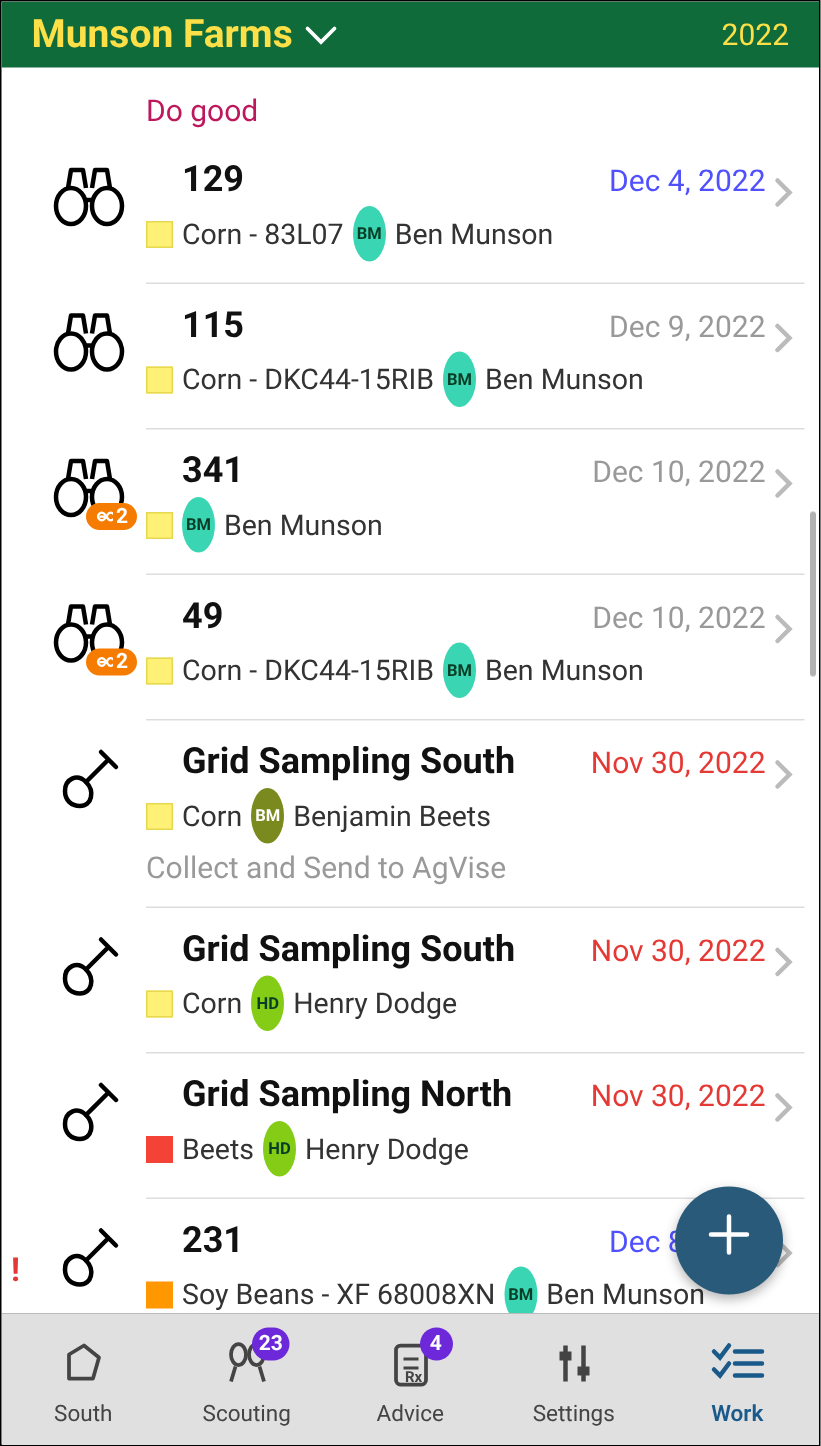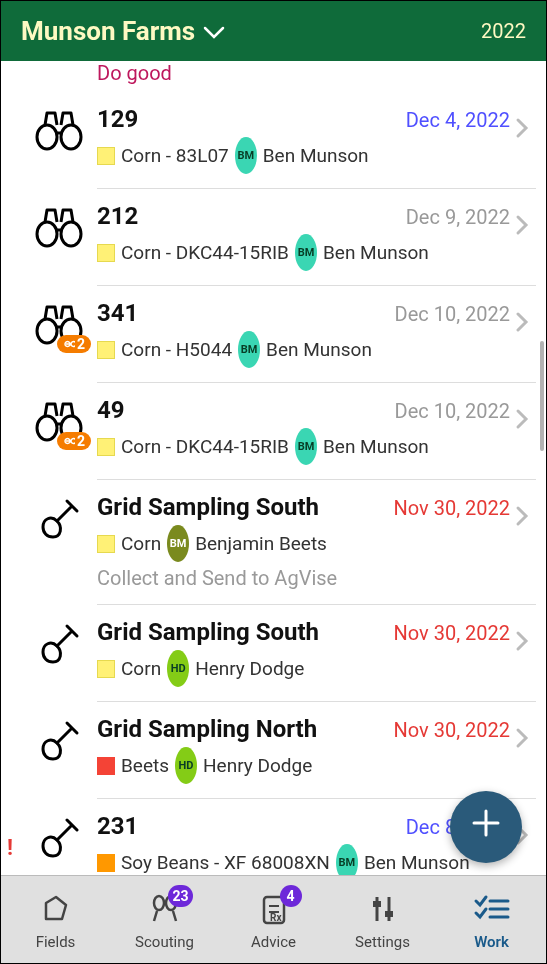--- a/index.html
+++ b/index.html
@@ -1,28 +1,28 @@
 <!DOCTYPE html>
 <html><head>
 <meta charset="utf-8">
 <style>
 * { box-sizing: border-box; margin: 0; padding: 0; }
 body { font-family: -apple-system, BlinkMacSystemFont, "Segoe UI", Roboto, sans-serif; width: 547px; height: 964px; overflow: hidden; background: #fff; position: relative; border: 1px solid #000; }
-.header { background: #0f6b3a; color: #fef9c3; display: flex; align-items: center; justify-content: space-between; padding: 14px 20px; height: 60px; }
+.header { background: #0f6b3a; color: #fde047; display: flex; align-items: center; justify-content: space-between; padding: 14px 20px; height: 44px; }
 .header-title { font-size: 26px; font-weight: 700; display: flex; align-items: center; gap: 8px; }
 .header-year { font-size: 20px; font-weight: 400; }
 .chev-down { display: inline-block; }
 .list { position: absolute; top: 60px; bottom: 88px; left: 0; right: 0; overflow-y: auto; }
 .top-note { color: #be185d; font-size: 20px; padding: 0 0 6px 96px; }
 .row { display: flex; align-items: flex-start; padding: 14px 12px 14px 20px; position: relative; }
 .row + .row::before { content: ""; position: absolute; top: 0; left: 96px; right: 10px; height: 1px; background: #ddd; }
 .icon-col { width: 76px; flex-shrink: 0; display: flex; justify-content: center; align-items: flex-start; position: relative; padding-top: 2px; }
 .content-col { flex: 1; min-width: 0; }
 .arrow-col { width: 24px; display: flex; align-items: center; justify-content: center; color: #bbb; padding-top: 12px; }
-.title-line { display: flex; align-items: baseline; justify-content: space-between; gap: 8px; }
+.title-line { display: flex; align-items: baseline; justify-content: space-between; gap: 8px; margin-left: 24px; }
 .title-text { font-size: 24px; font-weight: 700; color: #111; white-space: nowrap; overflow: hidden; text-overflow: ellipsis; }
 .date-text { font-size: 20px; white-space: nowrap; }
 .date-blue { color: #5050ff; }
 .date-gray { color: #999; }
 .date-red { color: #e53935; text-align: right; }
 .meta-line { display: flex; align-items: center; gap: 6px; margin-top: 4px; font-size: 19px; color: #333; flex-wrap: wrap; }
 .crop-swatch { width: 18px; height: 18px; display: inline-block; flex-shrink: 0; }
 .sw-yellow { background: #fff176; border: 1px solid #e6d94f; }
 .sw-red { background: #f44336; }
 .sw-orange { background: #ff9800; }
@@ -90,21 +90,21 @@
         <div class="icon-col">
           <svg width="52" height="46" viewBox="0 0 52 46">
             <ellipse cx="14" cy="30" rx="10" ry="12" fill="none" stroke="#000" stroke-width="3"></ellipse>
             <ellipse cx="38" cy="30" rx="10" ry="12" fill="none" stroke="#000" stroke-width="3"></ellipse>
             <path d="M12 18 L14 6 L22 6 L24 18 M28 18 L30 6 L38 6 L40 18" fill="none" stroke="#000" stroke-width="3" stroke-linejoin="round"></path>
             <path d="M24 26 H28" stroke="#000" stroke-width="3"></path>
           </svg>
         </div>
         <div class="content-col">
           <div class="title-line">
-            <div class="title-text">212</div>
+            <div class="title-text">115</div>
             <div class="date-text date-gray">Dec 9, 2022</div>
           </div>
           <div class="meta-line">
             <span class="crop-swatch sw-yellow"></span>
             <span>Corn - DKC44-15RIB</span>
             <span class="avatar av-teal">BM</span>
             <span>Ben Munson</span>
           </div>
         </div>
         <div class="arrow-col">
@@ -128,21 +128,20 @@
             <span>2</span>
           </div>
         </div>
         <div class="content-col">
           <div class="title-line">
             <div class="title-text">341</div>
             <div class="date-text date-gray">Dec 10, 2022</div>
           </div>
           <div class="meta-line">
             <span class="crop-swatch sw-yellow"></span>
-            <span>Corn - H5044</span>
             <span class="avatar av-teal">BM</span>
             <span>Ben Munson</span>
           </div>
         </div>
         <div class="arrow-col">
           <svg width="14" height="22" viewBox="0 0 14 22">
             <path d="M3 3 L11 11 L3 19" stroke="#bbb" stroke-width="3" fill="none" stroke-linecap="round"></path>
           </svg>
         </div>
       </div>
@@ -294,21 +293,21 @@
   </span>
 </div>
 
 <div class="tabbar">
   <div class="tab">
     <div class="tab-icon">
       <svg width="36" height="36" viewBox="0 0 36 36">
           <path d="M8 28 L8 12 L18 6 L28 14 L24 28 Z" fill="none" stroke="#444" stroke-width="2.5" stroke-linejoin="round"></path>
         </svg>
     </div>
-    <span>Fields</span>
+    <span>South</span>
   </div>
   <div class="tab">
     <div class="tab-icon">
       <svg width="36" height="36" viewBox="0 0 36 36">
           <ellipse cx="12" cy="12" rx="5" ry="7" fill="none" stroke="#444" stroke-width="2.5"></ellipse>
           <ellipse cx="24" cy="12" rx="5" ry="7" fill="none" stroke="#444" stroke-width="2.5"></ellipse>
           <path d="M10 20 L7 30 M26 20 L29 30" stroke="#444" stroke-width="2.5" fill="none"></path>
         </svg>
       <span class="badge">23</span>
     </div>

